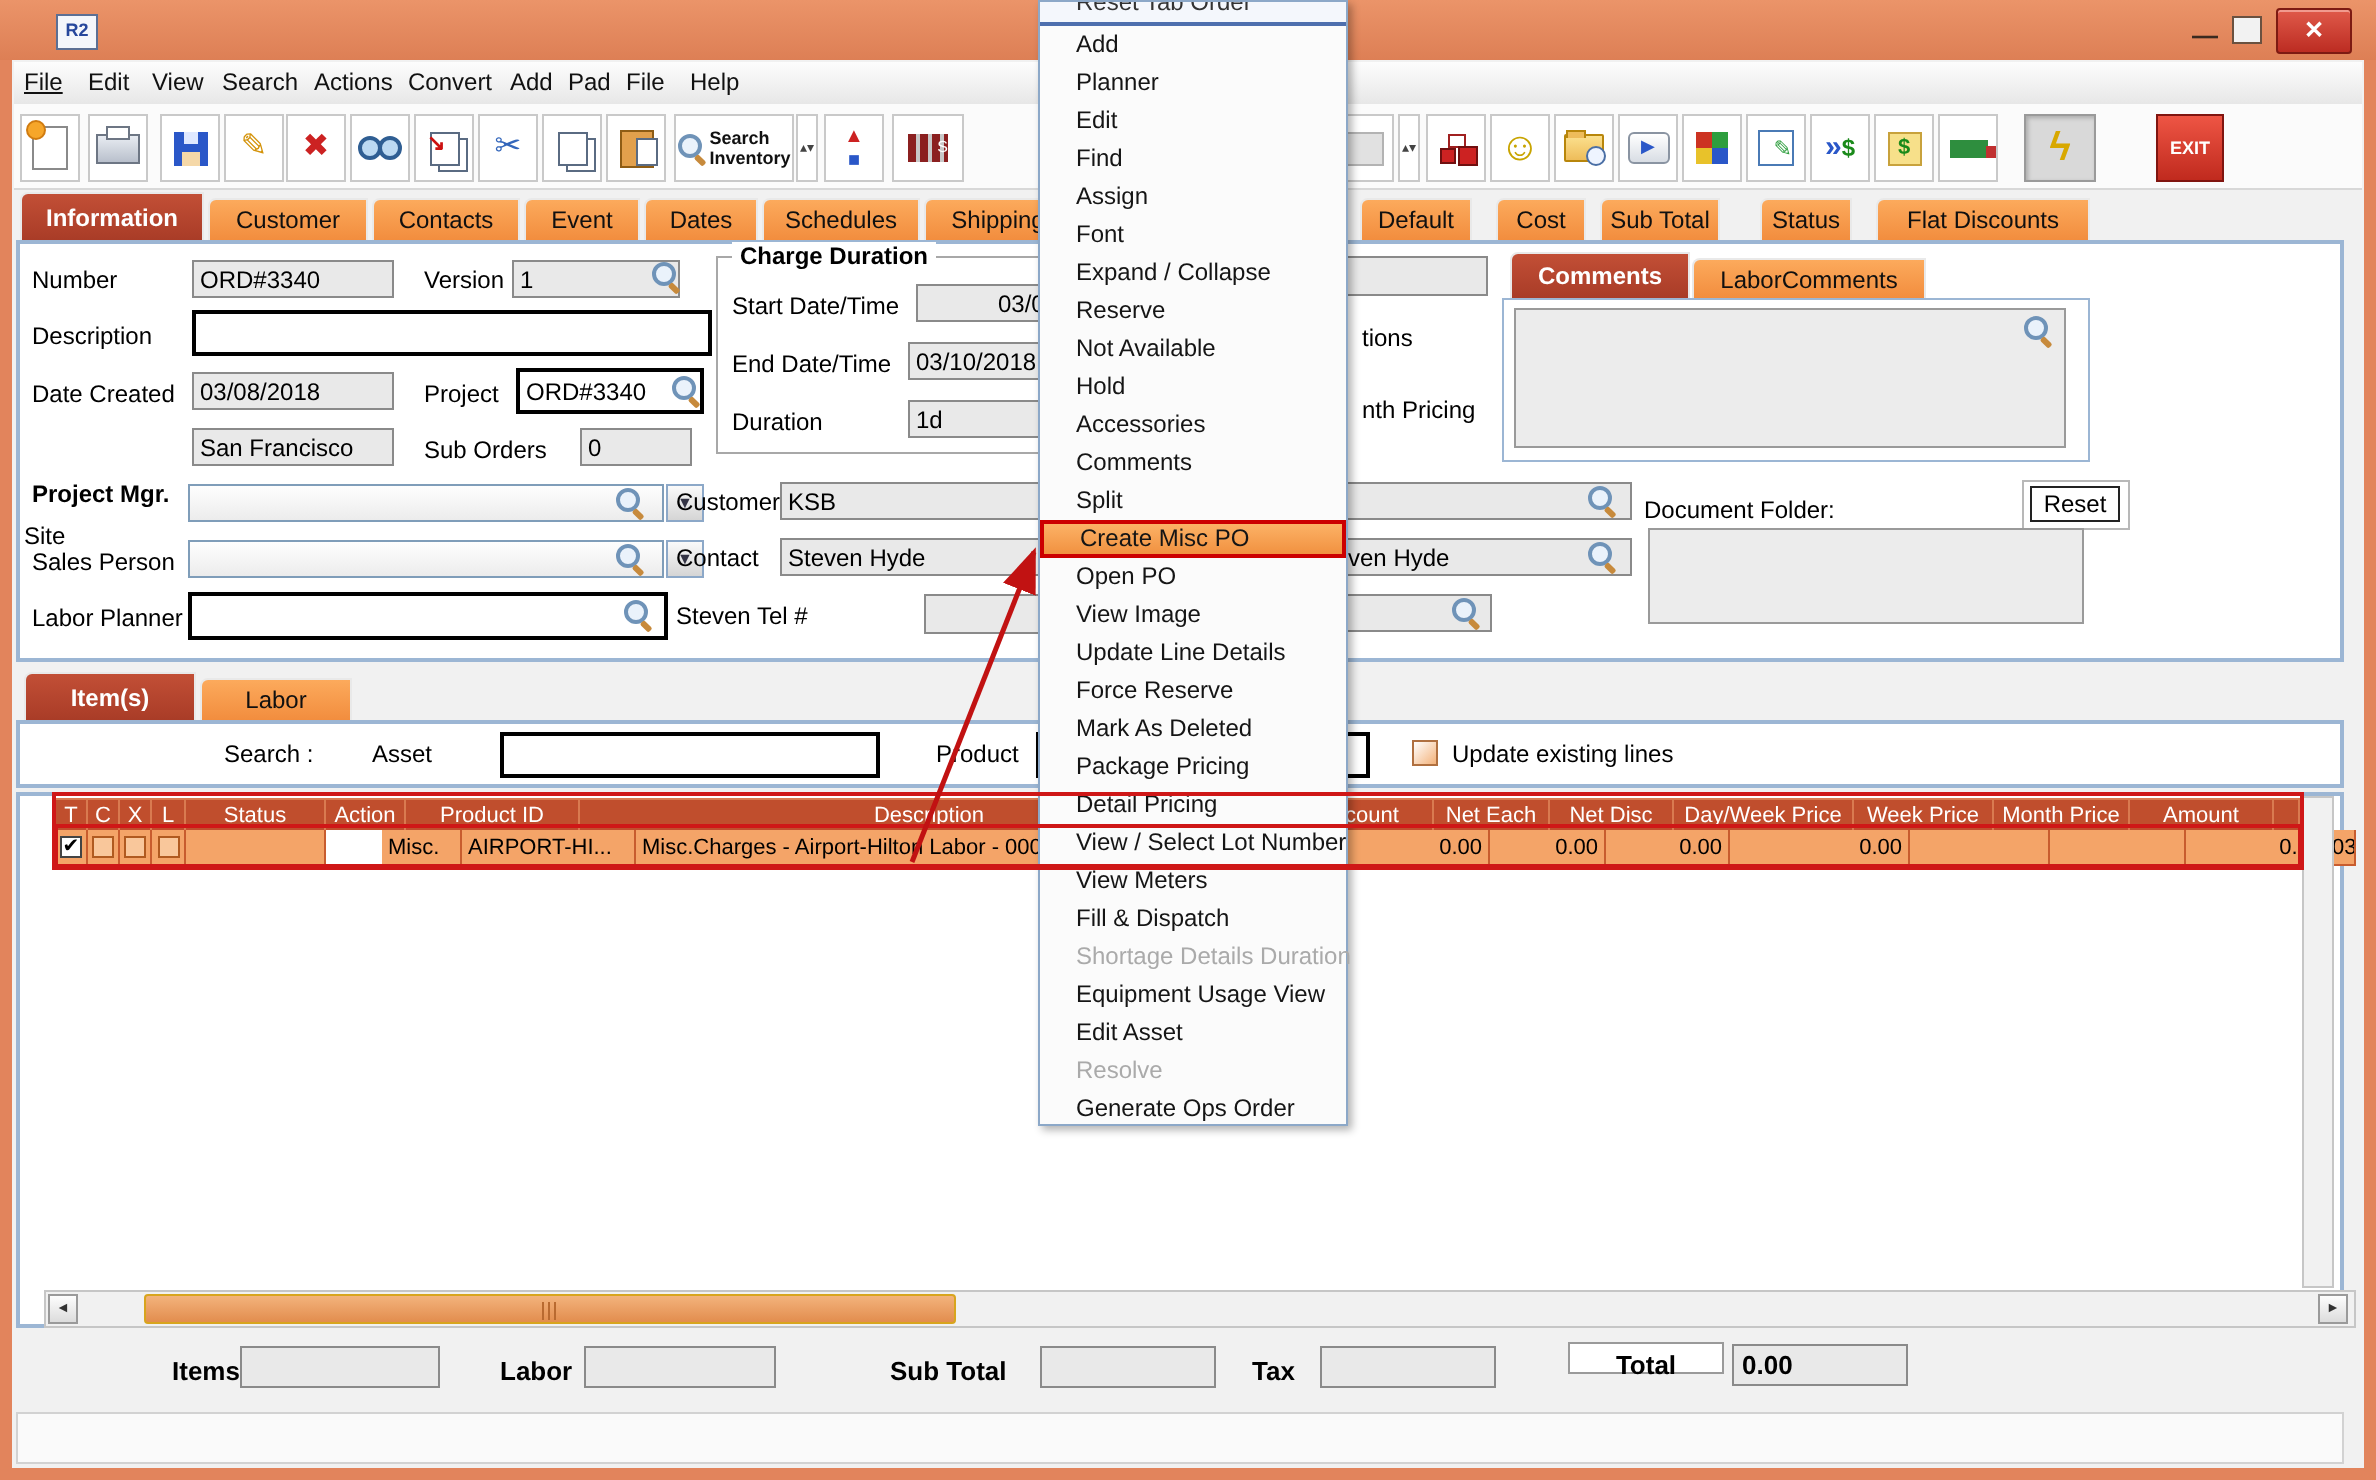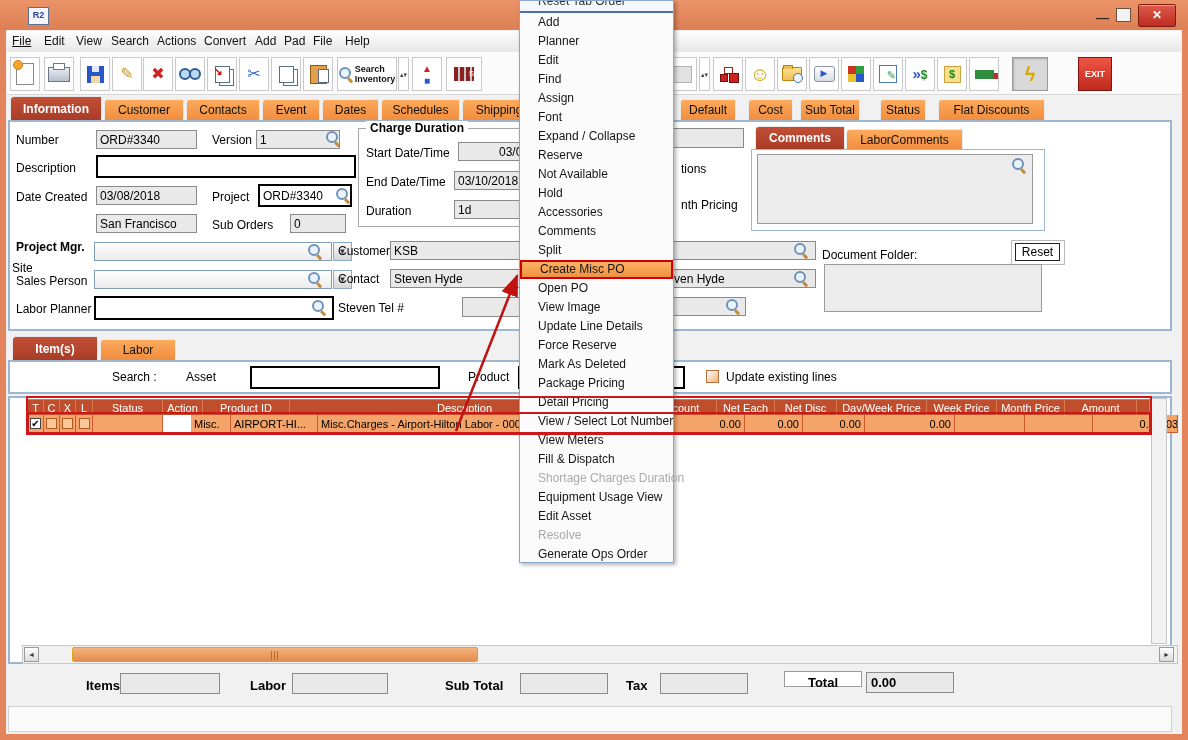--- a/index.html
+++ b/index.html
@@ -391,21 +391,21 @@
     <div class="mitem">Open PO</div>
     <div class="mitem">View Image</div>
     <div class="mitem">Update Line Details</div>
     <div class="mitem">Force Reserve</div>
     <div class="mitem">Mark As Deleted</div>
     <div class="mitem">Package Pricing</div>
     <div class="mitem">Detail Pricing</div>
     <div class="mitem">View / Select Lot Number</div>
     <div class="mitem">View Meters</div>
     <div class="mitem">Fill &amp; Dispatch</div>
-    <div class="mitem dis">Shortage Charges Duration</div>
+    <div class="mitem dis">Shortage Details Duration</div>
     <div class="mitem">Equipment Usage View</div>
     <div class="mitem">Edit Asset</div>
     <div class="mitem dis">Resolve</div>
     <div class="mitem">Generate Ops Order</div>
   </div>
 
   <div class="annbox" style="left:26px;top:396px;width:1126px;height:39px;"></div>
   <div class="annbox" style="left:27px;top:412px;width:1124px;height:22px;"></div>
 
   <svg class="arrowsvg" width="1188" height="740">

